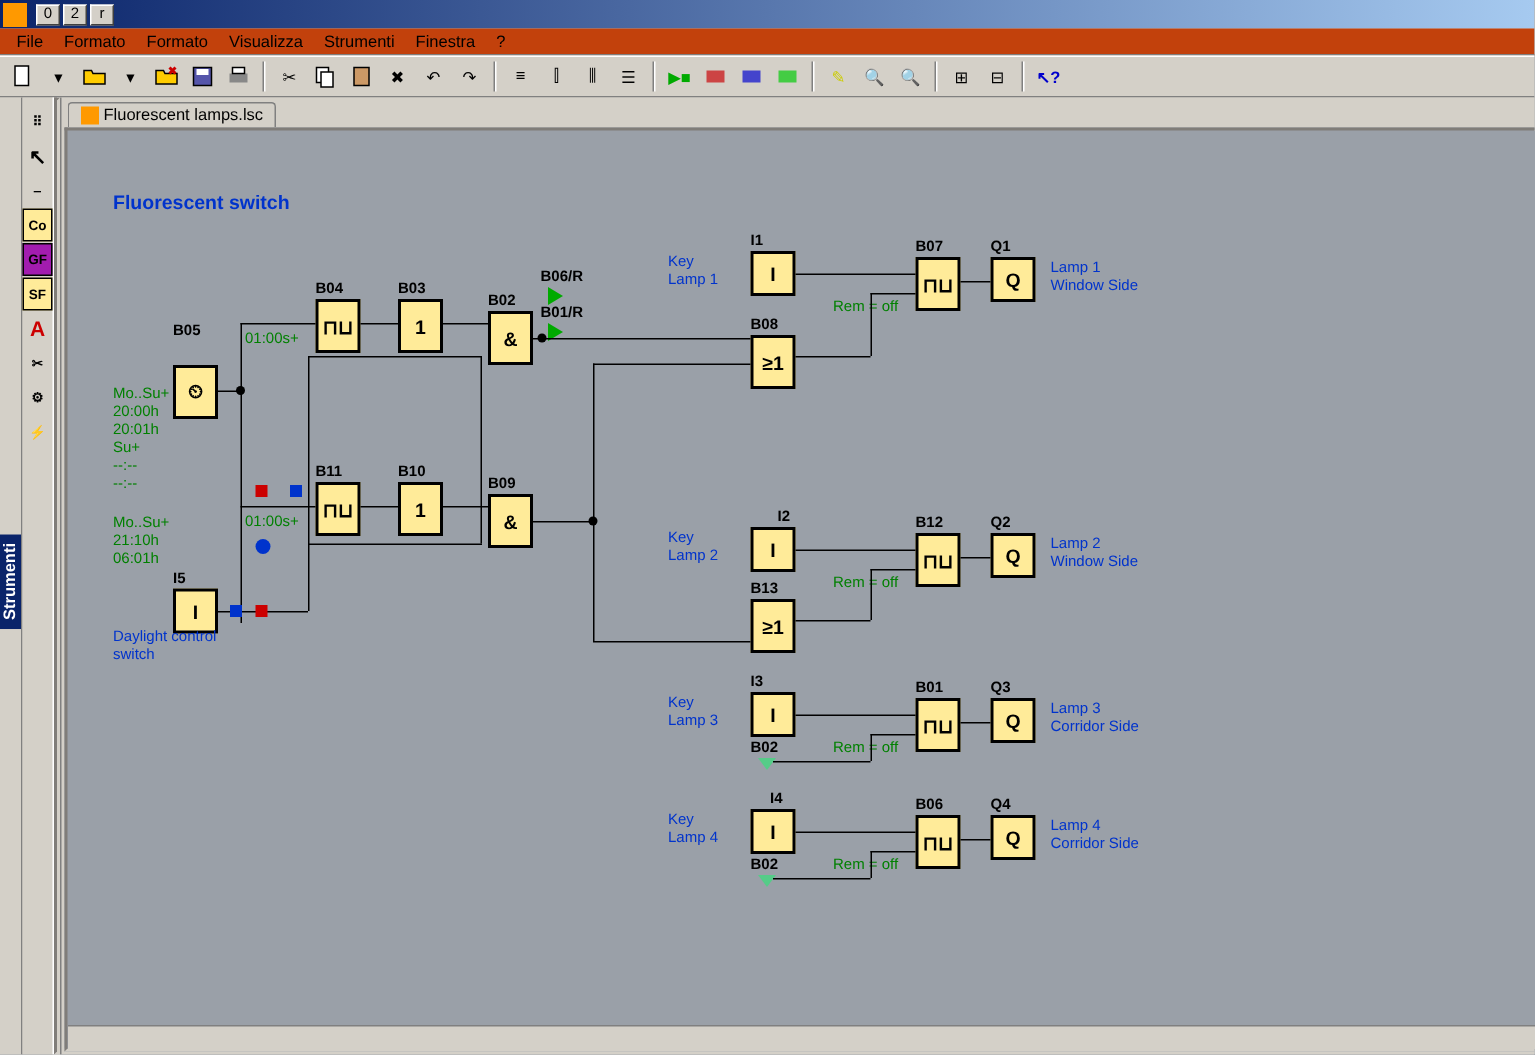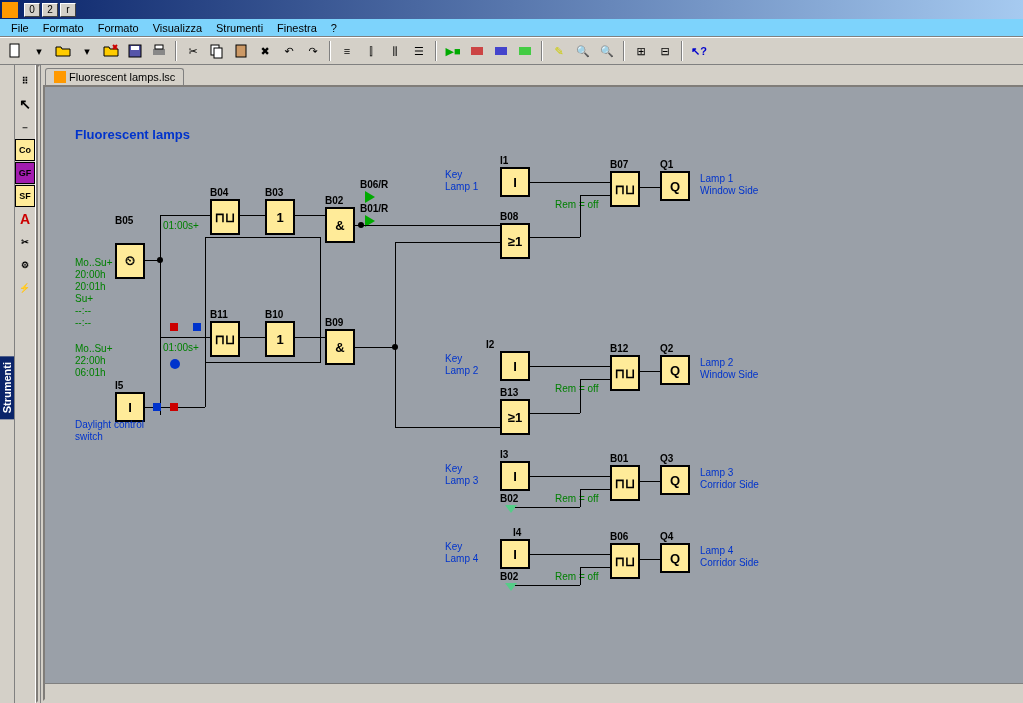--- a/index.html
+++ b/index.html
@@ -1,21 +1,21 @@
 <!DOCTYPE html>
 <html><head>
 <meta charset="utf-8">
 <style>
 * { box-sizing: border-box; margin: 0; padding: 0; font-family: "Tahoma", sans-serif; font-size: 11px; }
 body { background: #d4d0c8; overflow: hidden; width: 1023px; height: 703px; }
 .titlebar { background: linear-gradient(to right, #0a246a, #a6caf0); color: #fff; height: 19px; display: flex; align-items: center; padding: 0 2px; }
 .titlebar .icon { width: 16px; height: 16px; background: #f90; margin-right: 4px; }
 .titlebar .title { flex: 1; font-weight: bold; }
 .titlebar .win-btn { width: 16px; height: 14px; background: #d4d0c8; border: 1px solid #fff; border-right-color:#404040; border-bottom-color:#404040; margin-left: 2px; text-align:center; line-height:12px; font-family: Marlett, sans-serif; font-size:10px; color:#000;}
-.menubar { background: #7dd3fc; height: 18px; display: flex; align-items: center; padding: 0 4px; border-bottom: 1px solid #808080; }
+.menubar { background: #c2410c; height: 18px; display: flex; align-items: center; padding: 0 4px; border-bottom: 1px solid #808080; }
 .menubar span { padding: 2px 7px; cursor: default; }
 .toolbar { background: #d4d0c8; height: 28px; display: flex; align-items: center; padding: 2px 4px; border-top:1px solid #fff; border-bottom:1px solid #808080; gap:2px;}
 .tb-sep { width:1px; height:20px; border-left:1px solid #808080; border-right:1px solid #fff; margin:0 3px;}
 .tb-btn { width:22px; height:22px; display:flex; align-items:center; justify-content:center; cursor:default;}
 .tb-btn svg { width:16px; height:16px;}
 .main { display: flex; height: 638px; }
 .side-tab { width:18px; background:#d4d0c8; border-right:1px solid #808080; writing-mode:vertical-rl; text-align:center; padding-top:8px; font-weight:bold; color:#0a246a; display:flex; flex-direction:column; align-items:center; justify-content:flex-end;}
 .side-tab .lbl { transform:rotate(180deg); background:#0a246a; color:#fff; padding:6px 1px;}
 .tool-palette { width:22px; background:#d4d0c8; border-right:1px solid #fff; padding-top:4px;}
 .tp-btn { width:20px; height:22px; margin:1px auto; display:flex; align-items:center; justify-content:center; font-size:9px; font-weight:bold;}
@@ -179,21 +179,21 @@
 
   <div class="canvas-area">
     <div class="tabs">
       <div class="tab">
         <span class="ticon"></span>
         <span>Fluorescent lamps.lsc</span>
       </div>
     </div>
     <div class="canvas-wrap">
       <div class="canvas">
-        <div class="diag-title" style="left:30px;top:40px">Fluorescent lamps</div>
+        <div class="diag-title" style="left:30px;top:40px">Fluorescent switch</div>
 
         <div class="blk-lbl" style="left:70px;top:128px">B05</div>
         <div class="blk" style="left:70px;top:156px">⏲</div>
 
         <div class="blk-lbl" style="left:165px;top:100px">B04</div>
         <div class="blk" style="left:165px;top:112px">⊓⊔</div>
 
         <div class="blk-lbl" style="left:220px;top:100px">B03</div>
         <div class="blk" style="left:220px;top:112px">1</div>
 
@@ -214,21 +214,21 @@
 
         <div class="blk-lbl" style="left:455px;top:68px">I1</div>
         <div class="blk small" style="left:455px;top:80px">I</div>
         <div class="blk-lbl" style="left:455px;top:124px">B08</div>
         <div class="blk" style="left:455px;top:136px">≥1</div>
         <div class="blk-lbl" style="left:565px;top:72px">B07</div>
         <div class="blk" style="left:565px;top:84px">⊓⊔</div>
         <div class="blk-lbl" style="left:615px;top:72px">Q1</div>
         <div class="blk small" style="left:615px;top:84px">Q</div>
 
-        <div class="blk-lbl" style="left:441px;top:252px">I2</div>
+        <div class="blk-lbl" style="left:473px;top:252px">I2</div>
         <div class="blk small" style="left:455px;top:264px">I</div>
         <div class="blk-lbl" style="left:455px;top:300px">B13</div>
         <div class="blk" style="left:455px;top:312px">≥1</div>
         <div class="blk-lbl" style="left:565px;top:256px">B12</div>
         <div class="blk" style="left:565px;top:268px">⊓⊔</div>
         <div class="blk-lbl" style="left:615px;top:256px">Q2</div>
         <div class="blk small" style="left:615px;top:268px">Q</div>
 
         <div class="blk-lbl" style="left:455px;top:362px">I3</div>
         <div class="blk small" style="left:455px;top:374px">I</div>
@@ -256,21 +256,21 @@
 
         <div class="ann" style="left:118px;top:133px">01:00s+</div>
         <div class="ann" style="left:118px;top:255px">01:00s+</div>
         <div class="ann" style="left:30px;top:170px">Mo..Su+</div>
         <div class="ann" style="left:30px;top:182px">20:00h</div>
         <div class="ann" style="left:30px;top:194px">20:01h</div>
         <div class="ann" style="left:30px;top:206px">Su+</div>
         <div class="ann" style="left:30px;top:218px">--:--</div>
         <div class="ann" style="left:30px;top:230px">--:--</div>
         <div class="ann" style="left:30px;top:256px">Mo..Su+</div>
-        <div class="ann" style="left:30px;top:268px">22:00h</div>
+        <div class="ann" style="left:30px;top:268px">21:10h</div>
         <div class="ann" style="left:30px;top:280px">06:01h</div>
 
         <div class="ann blue" style="left:30px;top:332px">Daylight control</div>
         <div class="ann blue" style="left:30px;top:344px">switch</div>
 
         <div class="ann blue" style="left:400px;top:82px">Key</div>
         <div class="ann blue" style="left:400px;top:94px">Lamp 1</div>
         <div class="ann blue" style="left:400px;top:266px">Key</div>
         <div class="ann blue" style="left:400px;top:278px">Lamp 2</div>
         <div class="ann blue" style="left:400px;top:376px">Key</div>

